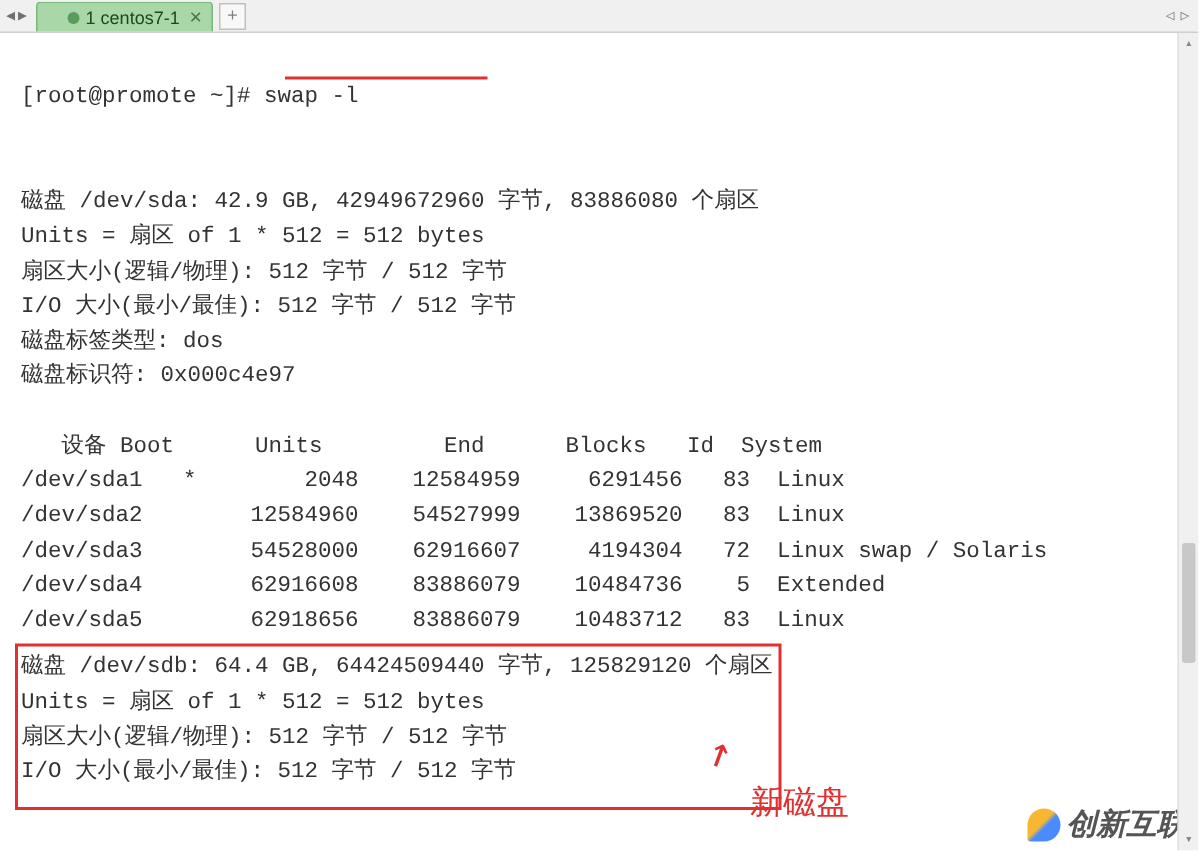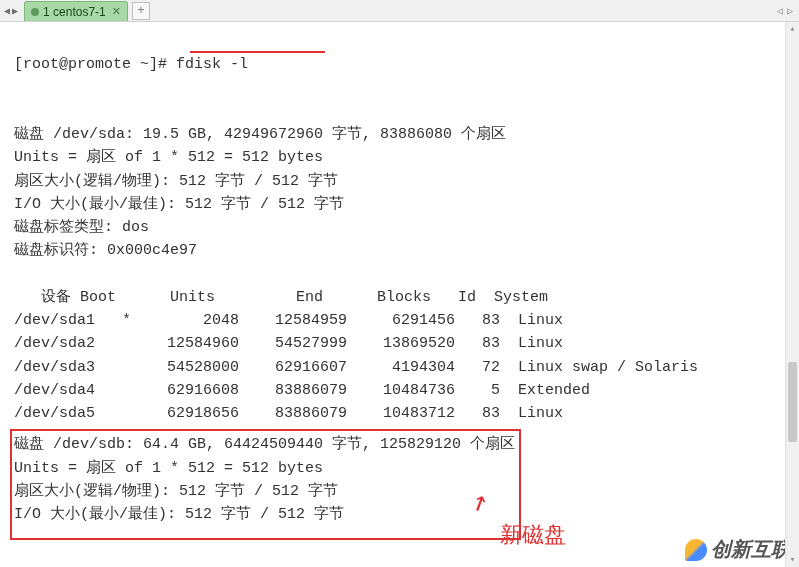--- a/index.html
+++ b/index.html
@@ -29,21 +29,21 @@
   font-size: 10px;
   color: #707070;
   cursor: default;
 }
 .tab {
   height: 20px;
   background: #a8d8a8;
   border: 1px solid #7ab87a;
   border-bottom: none;
   border-radius: 3px 3px 0 0;
-  padding: 1px 6px 0 6px;
+  padding: 1px 6px 0 20px;
   margin-left: 2px;
   display: flex;
   align-items: center;
   gap: 4px;
   font-size: 12px;
   font-family: Arial, sans-serif;
   color: #1a4a1a;
 }
 .tab-dot {
   width: 8px; height: 8px;
@@ -173,24 +173,24 @@
     <span class="tab-close">✕</span>
   </div>
   <div class="newtab">+</div>
   <div class="tab-right">
     <span>◁</span>
     <span>▷</span>
   </div>
 </div>
 
 <div class="terminal">
-<span>[root@promote ~]# </span><span>fdisk -l</span>
+<span>[root@promote ~]# </span><span>swap -l</span>
 <div class="underline-red" style="left:190px; top:29px; width:135px;"></div>
 
-<span>磁盘 /dev/sda: 19.5 GB, 42949672960 字节, 83886080 个扇区</span>
+<span>磁盘 /dev/sda: 42.9 GB, 42949672960 字节, 83886080 个扇区</span>
 <span>Units = 扇区 of 1 * 512 = 512 bytes</span>
 <span>扇区大小(逻辑/物理): 512 字节 / 512 字节</span>
 <span>I/O 大小(最小/最佳): 512 字节 / 512 字节</span>
 <span>磁盘标签类型: dos</span>
 <span>磁盘标识符: 0x000c4e97</span>
 
 <span>   设备 Boot      Units         End      Blocks   Id  System</span>
 <span>/dev/sda1   *        2048    12584959     6291456   83  Linux</span>
 <span>/dev/sda2        12584960    54527999    13869520   83  Linux</span>
 <span>/dev/sda3        54528000    62916607     4194304   72  Linux swap / Solaris</span>

